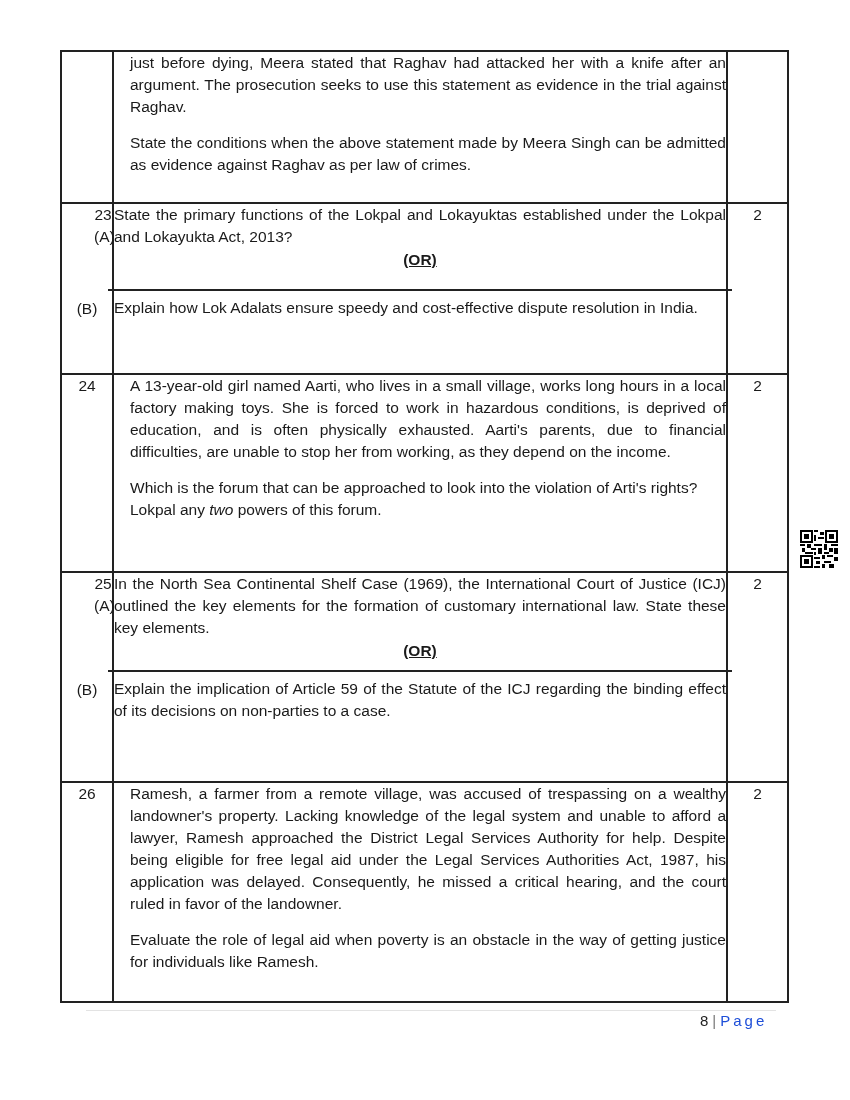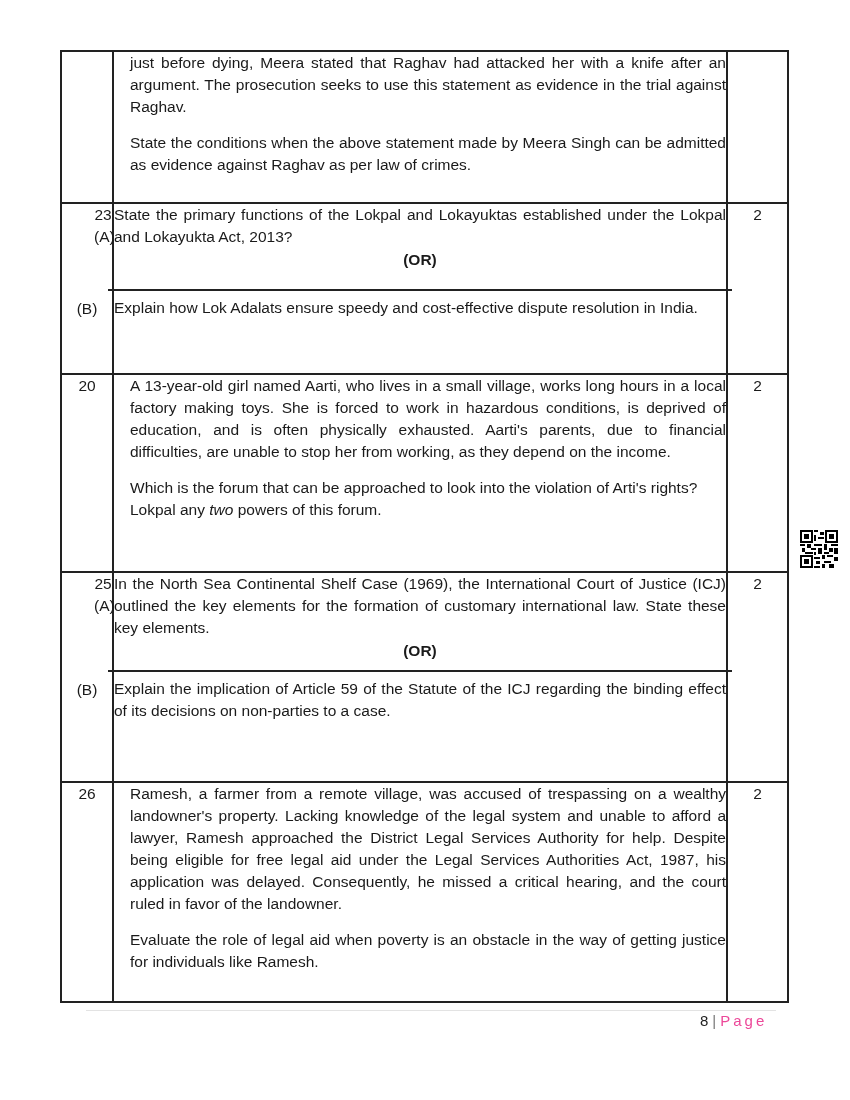--- a/index.html
+++ b/index.html
@@ -8,30 +8,30 @@
     .qtable { position: absolute; left: 60px; top: 50px; width: 729px;
               border-collapse: collapse; table-layout: fixed; }
     .qtable td { border: 2px solid #222; vertical-align: top; padding: 0; }
     .col-num { width: 52px; }
     .col-marks { width: 61px; }
     .num { text-align: center; font-size: 15.5px; line-height: 22px; padding-top: 6px; }
     .marks { text-align: center; font-size: 15.5px; line-height: 22px; padding-top: 6px; }
     .txt { padding: 6px 6px 0 6px; font-size: 15.5px; line-height: 22px; text-align: justify; }
     .txt p { margin: 0 0 14px 16px; }
     .txt p:last-child { margin-bottom: 0; }
-    .or { text-align: center; font-weight: bold; margin-top: 1px; }
+    .or { text-align: center; font-weight: bold; margin-top: 1px; text-decoration: underline; }
     .sub { border-top: 2px solid #222; margin: 0 -6px; padding: 6px 6px 0 6px; }
     .split-num { position: relative; height: 100%; padding-left: 32px; }
     .b-label { position: absolute; left: 0; right: 0; text-align: center; }
     .qr { position: absolute; left: 800px; top: 530px; width: 38px; height: 38px; }
     .footer-line { position: absolute; left: 86px; top: 1010px; width: 690px; height: 1px; background: #e3e3e3; }
     .page-num { position: absolute; left: 700px; top: 1012px; font-size: 15px; }
     .page-num .n { color: #222; }
     .page-num .bar { color: #777; margin: 0 4px; }
-    .page-num .p { color: #ec4899; letter-spacing: 3px; }
+    .page-num .p { color: #1d4ed8; letter-spacing: 3px; }
   </style>
 </head>
 <body>
 
 <table class="qtable">
   <colgroup>
     <col class="col-num">
       <col>
       <col class="col-marks">
   </colgroup>
@@ -56,21 +56,21 @@
     </td>
     <td class="txt" style="padding-bottom:16px;">
       <div>State the primary functions of the Lokpal and Lokayuktas established under the Lokpal and Lokayukta Act, 2013?</div>
       <div class="or">(OR)</div>
       <div class="sub" style="margin-top:18px; height:60px;">Explain how Lok Adalats ensure speedy and cost-effective dispute resolution in India.</div>
     </td>
     <td class="marks">2</td>
   </tr>
 
   <tr style="height:198px;">
-    <td class="num">20</td>
+    <td class="num">24</td>
     <td class="txt">
       <p>A 13-year-old girl named Aarti, who lives in a small village, works long hours in a local factory making toys. She is forced to work in hazardous conditions, is deprived of education, and is often physically exhausted. Aarti's parents, due to financial difficulties, are unable to stop her from working, as they depend on the income.</p>
       <p style="margin-bottom:0;">Which is the forum that can be approached to look into the violation of Arti's rights?</p>
       <p><span>Lokpal any </span><em>two</em><span> powers of this forum.</span></p>
     </td>
     <td class="marks">2</td>
   </tr>
 
   <tr style="height:210px;">
     <td class="num">

